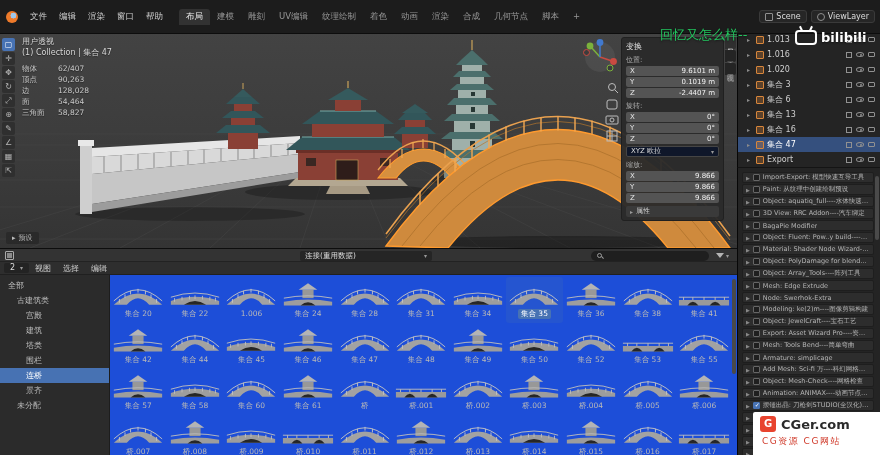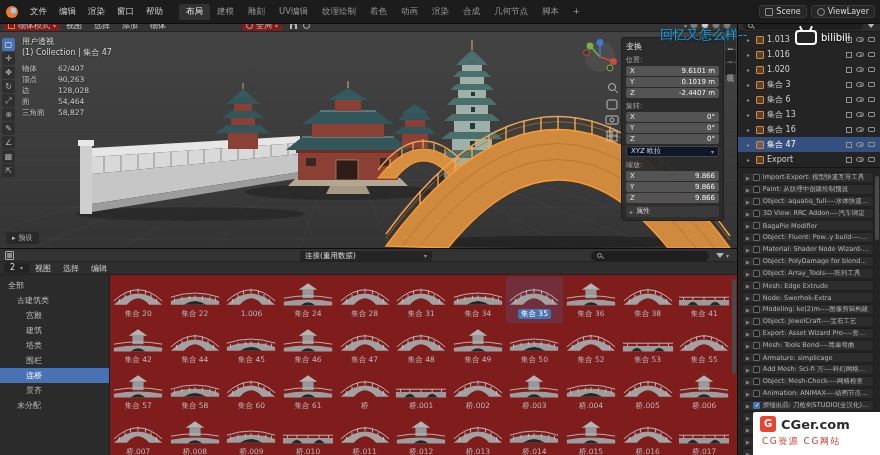--- a/index.html
+++ b/index.html
@@ -1,19 +1,19 @@
 <!DOCTYPE html>
 <html><head>
 <meta charset="utf-8">
 <style>
 *{box-sizing:border-box;margin:0;padding:0}
 html,body{width:880px;height:455px;overflow:hidden}
 body{position:relative;background:#161616;font-family:"DejaVu Sans","Liberation Sans",sans-serif;color:#c2c2c2}
 
-.topbar{position:absolute;left:0;top:0;width:880px;height:24px;background:#1c1c1c;display:flex;align-items:center;font-size:8.5px;border-bottom:1px solid #0d0d0d;z-index:6}
+.topbar{position:absolute;left:0;top:0;width:880px;height:34px;background:#1c1c1c;display:flex;align-items:center;font-size:8.5px;border-bottom:1px solid #0d0d0d;z-index:6}
 .blender-logo{width:12px;height:12px;margin:0 6px;border-radius:50%;background:radial-gradient(circle at 62% 38%,#9ec7ec 0 26%,#ee7a2a 30% 100%);flex:none}
 .menus,.workspaces,.vph-menus{display:flex}
 .menu-item{padding:2px 6px;border-radius:2px;color:#cfcfcf;cursor:default}
 .workspaces{margin-left:10px}
 .ws-tab{padding:2px 7px;color:#979797;border-radius:3px 3px 0 0}
 .ws-tab.active{background:#323232;color:#ececec}
 .tb-right{margin-left:auto;display:flex;gap:4px;margin-right:5px;align-items:center}
 .field{display:flex;align-items:center;gap:3px;background:#262626;border:1px solid #3a3a3a;border-radius:3px;padding:1px 5px;font-size:8px;color:#dcdcdc}
 .mini-icon{width:8px;height:8px;border:1px solid #8f8f8f;border-radius:1px;display:inline-block}
 .layer-icon{border-radius:50%}
@@ -48,21 +48,21 @@
 .np-row{display:flex;background:#545454;border-radius:2px;margin-bottom:1px;padding:0 4px;height:10px;line-height:10px;color:#f2f2f2}
 .np-row .ax{width:10px;color:#e6e6e6}
 .np-row .val{margin-left:auto}
 .np-select{background:#0f172a;border:1px solid #454545;border-radius:2px;height:11px;line-height:9px;padding:0 4px;margin:2px 0;display:flex;align-items:center;color:#ddd}
 .np-select .caret{margin-left:auto}
 .np-props{background:#3a3a3a;border-radius:2px;height:11px;line-height:11px;padding:0 4px;margin-top:3px;color:#ccc;display:flex;gap:3px;align-items:center}
 .np-tabs{position:absolute;left:725px;top:5px;width:11px;display:flex;flex-direction:column;gap:1px;z-index:4}
 .np-tab{writing-mode:vertical-rl;font-size:7px;color:#9d9d9d;background:#242424;padding:6px 1px;border-radius:0 2px 2px 0;text-align:center}
 .np-tab.active{background:#2f2f2f;color:#eee}
 
-#asset{position:absolute;left:0;top:248px;width:737px;height:207px;background:#7f1d1d;border-top:1px solid #0d0d0d;z-index:2}
+#asset{position:absolute;left:0;top:248px;width:737px;height:207px;background:#1d4ed8;border-top:1px solid #0d0d0d;z-index:2}
 .ab-header{position:absolute;left:0;top:0;width:737px;height:13px;background:#333;display:flex;align-items:center;font-size:8px;border-bottom:1px solid #222}
 .ab-icon{width:9px;height:9px;margin:0 5px;border:1px solid #aaa;border-radius:1px;position:relative;flex:none}
 .ab-icon::after{content:"";position:absolute;left:1px;top:1px;width:5px;height:5px;background:#8a8a8a}
 .ab-import{position:absolute;left:300px;top:1.5px;width:132px;height:10px;background:#252525;border-radius:2px;display:flex;align-items:center;padding:0 5px;font-size:7.5px;color:#ddd}
 .ab-import .caret{margin-left:auto}
 .search{position:absolute;right:28px;top:1.5px;width:118px;height:10px;background:#1f1f1f;border-radius:6px;display:flex;align-items:center;gap:4px;padding:0 6px}
 .search input{background:transparent;border:none;outline:none;color:#ddd;font-size:7.5px;width:90px}
 .mag{width:5px;height:5px;border:1px solid #9a9a9a;border-radius:50%;position:relative;flex:none}
 .mag::after{content:"";position:absolute;width:3px;height:1px;background:#9a9a9a;transform:rotate(45deg);right:-3px;bottom:-1px}
 .funnel{width:0;height:0;border-left:4px solid transparent;border-right:4px solid transparent;border-top:5px solid #b5b5b5}
@@ -99,22 +99,22 @@
 .ic-cam{width:7px;height:5px;border:1px solid #919191;border-radius:1px;flex:none}
 #addons{position:absolute;left:737px;top:167px;width:143px;height:288px;background:#242424;border-left:1px solid #070707;border-top:1px solid #141414;padding:4px 6px 0 4px;z-index:2}
 .ad-row{height:11px;display:flex;align-items:center;gap:3px;background:#2d2d2d;border:1px solid #1e1e1e;border-radius:2px;margin-bottom:1px;padding:0 3px;font-size:6.5px;color:#b4b4b4;white-space:nowrap;overflow:hidden}
 .ad-tri{color:#888;font-size:5px;flex:none}
 .ad-check{width:7px;height:7px;border:1px solid #666;border-radius:1px;background:#1f1f1f;flex:none;position:relative}
 .ad-row.checked .ad-check{background:#4772b3;border-color:#4772b3}
 .ad-row.checked .ad-check::after{content:"✓";position:absolute;left:1px;top:-2px;font-size:6px;color:#fff}
 .ad-label{overflow:hidden;text-overflow:ellipsis}
 .ad-scroll{position:absolute;right:1px;top:8px;width:4px;height:64px;background:#4a4a4a;border-radius:2px}
 
-.wm-caption{position:absolute;left:660px;top:26px;font-size:13px;color:#0ea5e9;z-index:10;text-shadow:0 1px 2px rgba(0,0,0,.5)}
-.wm-bili{position:absolute;left:795px;top:30px;z-index:10;display:flex;align-items:center;gap:4px;color:#fff;font-weight:normal;font-size:10px;text-shadow:0 1px 2px rgba(0,0,0,.5)}
+.wm-caption{position:absolute;left:660px;top:26px;font-size:13px;color:#22c55e;z-index:10;text-shadow:0 1px 2px rgba(0,0,0,.5)}
+.wm-bili{position:absolute;left:795px;top:30px;z-index:10;display:flex;align-items:center;gap:4px;color:#fff;font-weight:bold;font-size:13px;text-shadow:0 1px 2px rgba(0,0,0,.5)}
 .bili-tv{width:22px;height:15px;border:2px solid #fff;border-radius:4px;position:relative}
 .bili-tv::before{content:"";position:absolute;left:3px;top:-6px;width:2px;height:5px;background:#fff;transform:rotate(-25deg)}
 .bili-tv::after{content:"";position:absolute;right:3px;top:-6px;width:2px;height:5px;background:#fff;transform:rotate(25deg)}
 .wm-cger{position:absolute;left:753px;top:412px;width:127px;height:43px;background:#fff;z-index:11;padding:4px 7px;border-radius:2px 0 0 0}
 .cg-row{display:flex;align-items:center;gap:5px}
 .cg-logo{width:16px;height:16px;border-radius:3px;background:#e8442f;color:#fff;font-size:10px;font-weight:bold;text-align:center;line-height:16px;flex:none}
 .cg-name{font-size:13px;font-weight:bold;color:#2b2b2b}
 .cg-tag{font-size:9px;color:#d03a2a;margin-top:3px;letter-spacing:1.5px;padding-left:2px}
 </style>
 </head>

